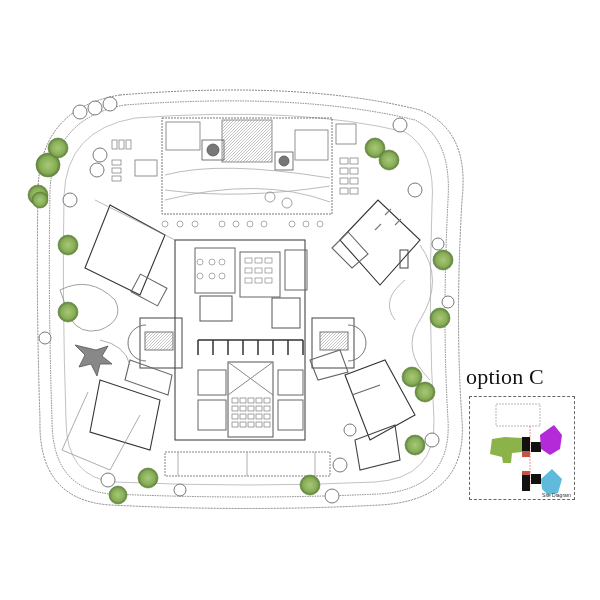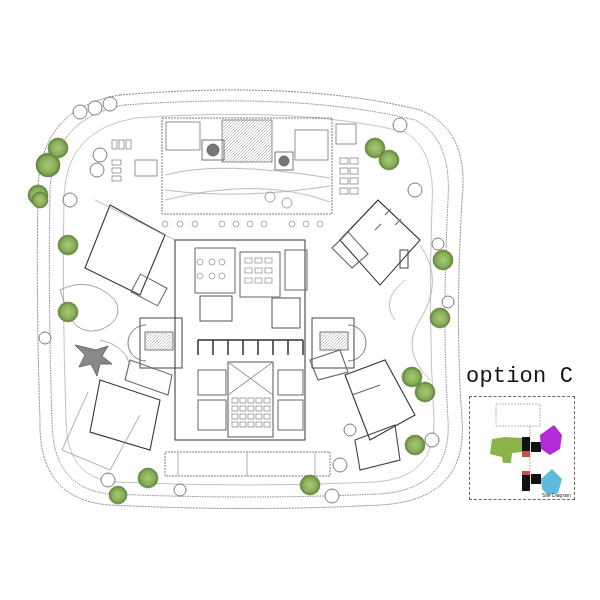--- a/index.html
+++ b/index.html
@@ -1,18 +1,18 @@
 <!DOCTYPE html>
 <html><head>
 <meta charset="utf-8">
 <style>
   html, body { margin:0; padding:0; background:#ffffff; }
   body { width:600px; height:600px; position:relative; overflow:hidden; font-family:"Liberation Sans", sans-serif; }
   #plan { position:absolute; left:0; top:0; width:600px; height:600px; }
-  .option-title { position:absolute; left:466px; top:364px; font-size:22px; color:#111; font-family:Liberation Mono, monospace; letter-spacing:0.2px; }
+  .option-title { position:absolute; left:466px; top:364px; font-size:22px; color:#111; font-family:Liberation Serif, serif; letter-spacing:0.2px; }
   .key-box { position:absolute; left:469px; top:396px; width:106px; height:104px; border:1px dashed #666; box-sizing:border-box; background:#fff; }
   .key-caption { position:absolute; right:3px; bottom:1px; font-size:5px; color:#333; font-family:"Liberation Sans", sans-serif; }
 </style>
 </head>
 <body>
 
 <svg id="plan" viewBox="0 0 600 600" xmlns="http://www.w3.org/2000/svg">
   <defs>
     <pattern id="hatch" width="3" height="3" patternUnits="userSpaceOnUse">
       <path d="M0 3 L3 0" stroke="#888" stroke-width="0.5"></path>

